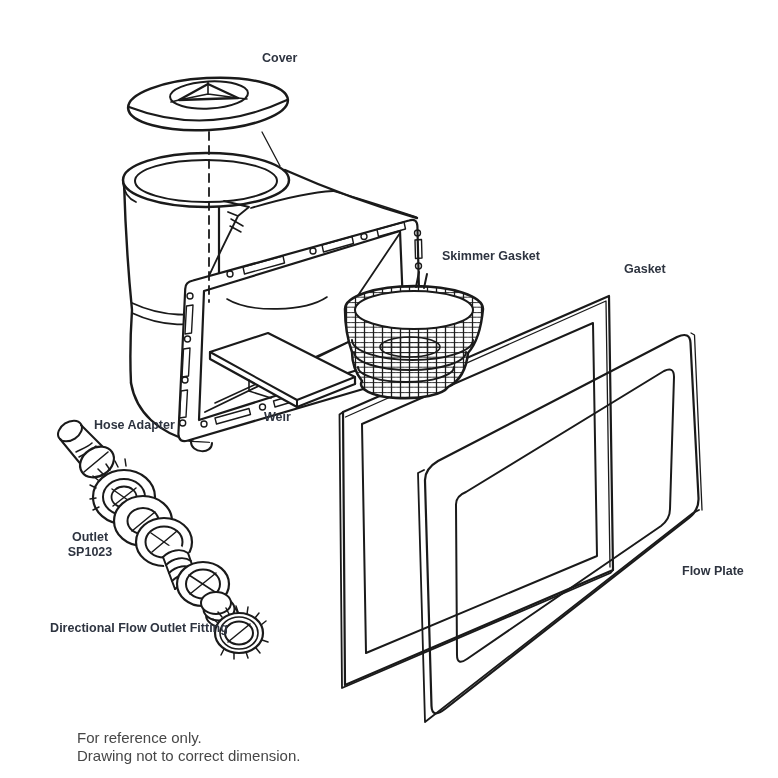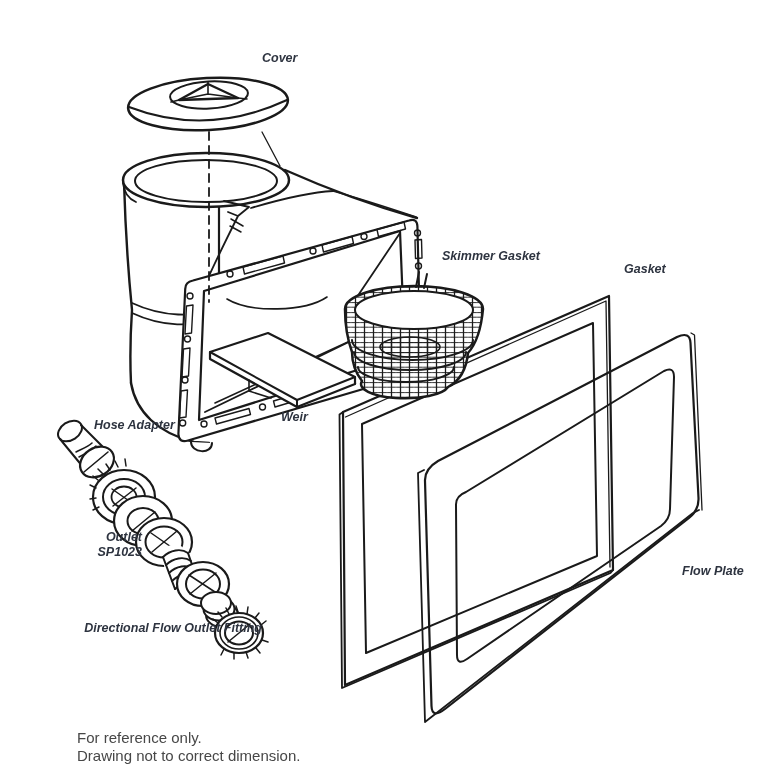--- a/index.html
+++ b/index.html
@@ -10,28 +10,28 @@
   }
   html,body{margin:0;padding:0;background:var(--color-bg);}
   .stage{
     position:relative;width:778px;height:778px;background:var(--color-bg);
     font-family:"Liberation Sans",sans-serif;overflow:hidden;
   }
   .stage svg{position:absolute;left:0;top:0;}
   svg *{stroke:var(--color-line);fill:none;stroke-linecap:round;stroke-linejoin:round;}
   .part-label{
     position:absolute;color:var(--color-label);
-    font-weight:bold;font-size:12.5px;line-height:15px;white-space:nowrap;font-style:italic;
-  }
-  .part-label.center{text-align:right;white-space:normal;}
+    font-weight:bold;font-size:12.5px;line-height:15px;white-space:nowrap;
+  }
+  .part-label.center{text-align:center;white-space:normal;}
   .lbl-cover{left:262px;top:51px;}
   .lbl-skimmer-basket{left:442px;top:249px;}
   .lbl-gasket{left:624px;top:262px;text-align:center;}
   .lbl-hose-adapter{left:94px;top:418px;}
-  .lbl-weir{left:281px;top:410px;}
+  .lbl-weir{left:264px;top:410px;}
   .lbl-outlet{left:38px;top:530px;width:104px;}
   .lbl-directional{left:16px;top:621px;width:246px;}
   .lbl-face-plate{left:682px;top:564px;}
   .note{
     position:absolute;left:77px;top:729px;color:var(--color-note);
     font-size:15px;line-height:18px;font-weight:normal;white-space:nowrap;
   }
 </style>
 </head>
 <body>

